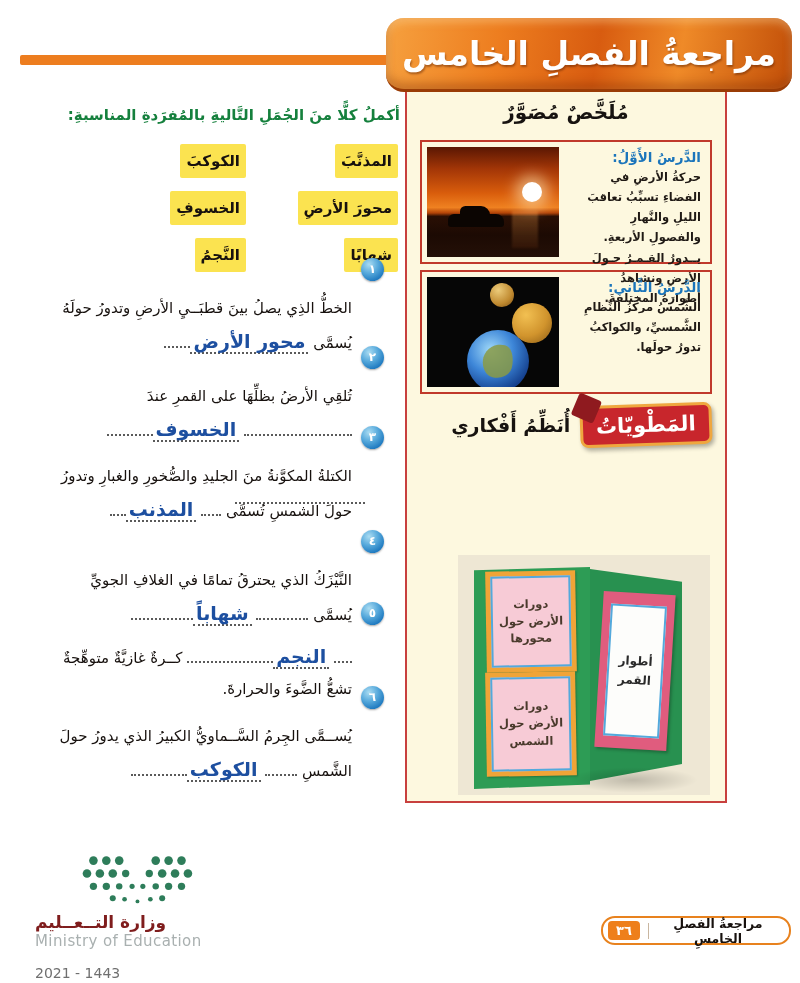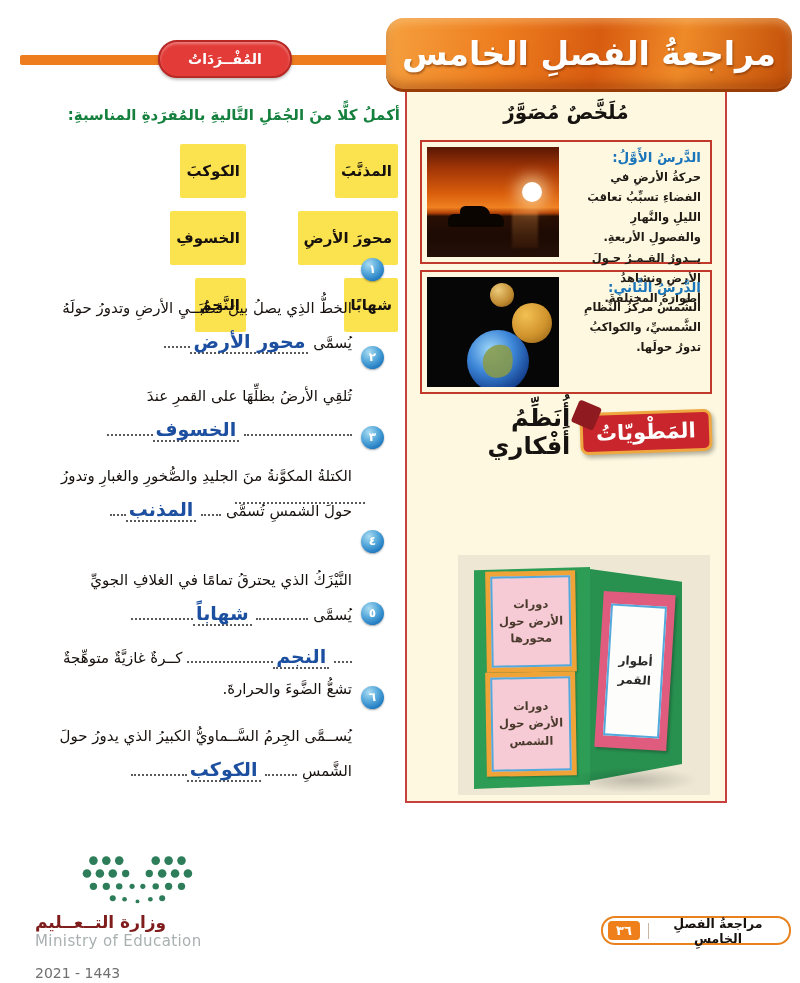--- a/index.html
+++ b/index.html
@@ -35,21 +35,21 @@
   .instruction{
     position:absolute; left:50px; top:106px; width:350px;
     direction:rtl; text-align:right; font-size:15px; font-weight:bold; color:#15803d;
     white-space:nowrap;
   }
   .word-bank{
     position:absolute; left:92px; top:144px; width:306px;
     direction:rtl; display:grid; grid-template-columns:152px 154px;
     row-gap:13px; justify-items:start; font-size:15px; font-weight:bold;
   }
-  .wb-item{ background:#FBE350; color:#17110e; padding:18px 6px; border-radius:2px; }
+  .wb-item{ background:#FBE350; color:#17110e; padding:8px 6px; border-radius:2px; }
 
   .q{
     position:absolute; left:58px; width:326px; direction:rtl;
     display:flex; align-items:flex-start; gap:9px;
     text-align:right; font-size:15px; line-height:1.95; color:#17110e;
   }
   .qnum{
     flex:none; width:23px; height:23px; margin-top:6px; border-radius:50%;
     background:radial-gradient(circle at 35% 28%, #aadcf2 0%, #58aadc 40%, #1c77be 78%, #135f9b 100%);
     color:#fff; font-size:12px; font-weight:bold;
@@ -139,21 +139,21 @@
   }
   .ribbon{
     position:relative; background:#C8262C; border:3px solid #EFA73F; border-radius:8px;
     color:#fff; font-size:21px; font-weight:bold; padding:6px 13px;
     transform:rotate(-2deg); box-shadow:2px 3px 4px rgba(0,0,0,.3);
   }
   .ribbon::before{
     content:""; position:absolute; top:-13px; left:-8px; width:24px; height:24px;
     background:#8f1a1f; transform:rotate(25deg); z-index:-1; border-radius:3px;
   }
-  .fold-heading{ font-size:24px; font-weight:bold; color:#171310;margin-left:14px; }
+  .fold-heading{ font-size:19px; font-weight:bold; color:#171310;margin-left:14px; }
   .fold-paragraph{
     position:absolute; left:13px; top:368px; width:292px; direction:rtl;
     text-align:right; font-size:13.5px; font-weight:bold; color:#201a15; line-height:1.95;
   }
   .figure{
     position:absolute; left:51px; top:465px; width:252px; height:240px;
     background:#EEE7D4;
   }
   .fold-left{
     position:absolute; left:16px; top:12px; width:116px; height:222px; background:#2D9C55;
@@ -209,23 +209,20 @@
   }
 </style>
 </head>
 <body>
 
 <div class="page">
 
   <div class="header-rule"></div>
   <div class="top-banner">
     <span class="banner-title">مراجعةُ الفصلِ الخامس</span>
-  </div>
-  <div class="vocab-tab">
-    <span>المُفْــرَدَاتُ</span>
   </div>
 
   <div class="instruction">أكملُ كلًّا منَ الجُمَلِ التَّاليةِ بالمُفرَدةِ المناسبةِ:</div>
 
   <div class="word-bank">
     <span class="wb-item">المذنَّبَ</span>
     <span class="wb-item">الكوكبَ</span>
     <span class="wb-item">محورَ الأرضِ</span>
     <span class="wb-item">الخسوفِ</span>
     <span class="wb-item">شهابًا</span>

